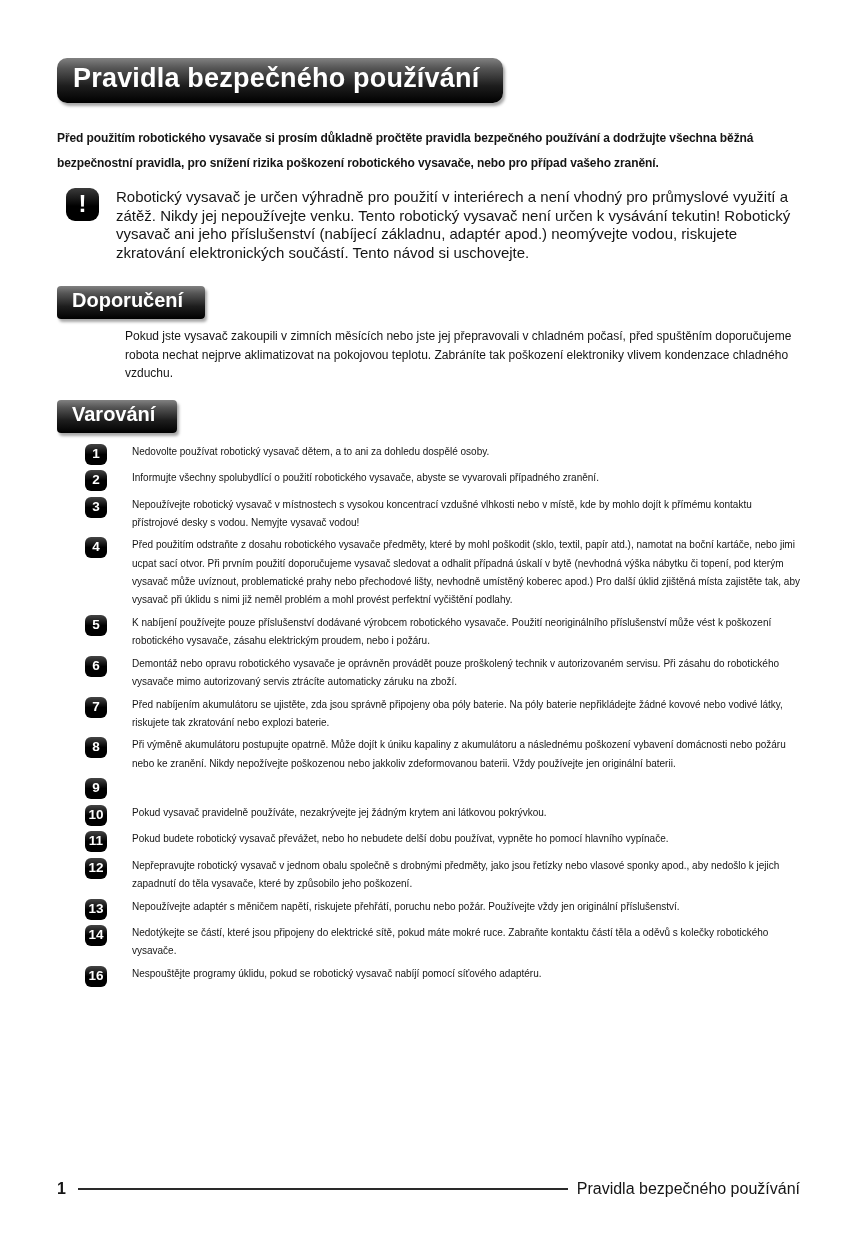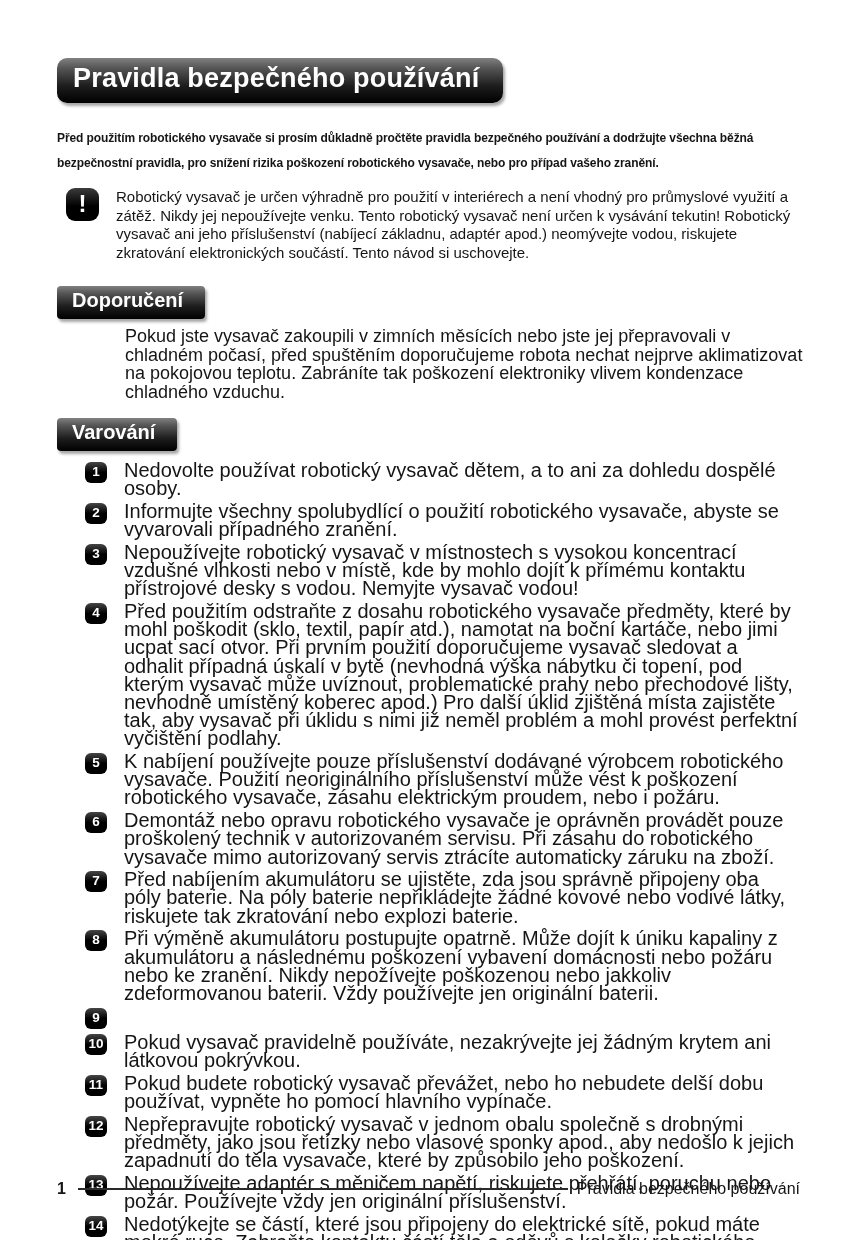--- a/index.html
+++ b/index.html
@@ -64,21 +64,21 @@
     margin-left: 17px;
     font-size: 15px;
     line-height: 18.5px;
     width: 688px;
   }
 
   .sec-doporuceni { margin-top: 24px; }
   .doporuceni-text {
     margin-top: 8px;
     margin-left: 68px;
-    font-size: 18px;
+    font-size: 12px;
     line-height: 18.5px;
     width: 678px;
   }
 
   .sec-varovani { margin-top: 17px; }
 
   .warning-list {
     list-style: none;
     margin-top: 10px;
   }
@@ -94,22 +94,22 @@
     background: linear-gradient(180deg, #464646 0%, #000 50%);
     border-radius: 6px;
     color: #fff;
     font-weight: bold;
     font-size: 13.5px;
     line-height: 20px;
     text-align: center;
     margin-top: 1px;
   }
   .item-text {
-    margin-left: 17px;
-    font-size: 20px;
+    margin-left: 25px;
+    font-size: 10px;
     line-height: 18.2px;
     width: 678px;
   }
 
   .footer {
     position: absolute;
     left: 57px; right: 56px;
     bottom: 42px;
     display: flex;
     align-items: center;

